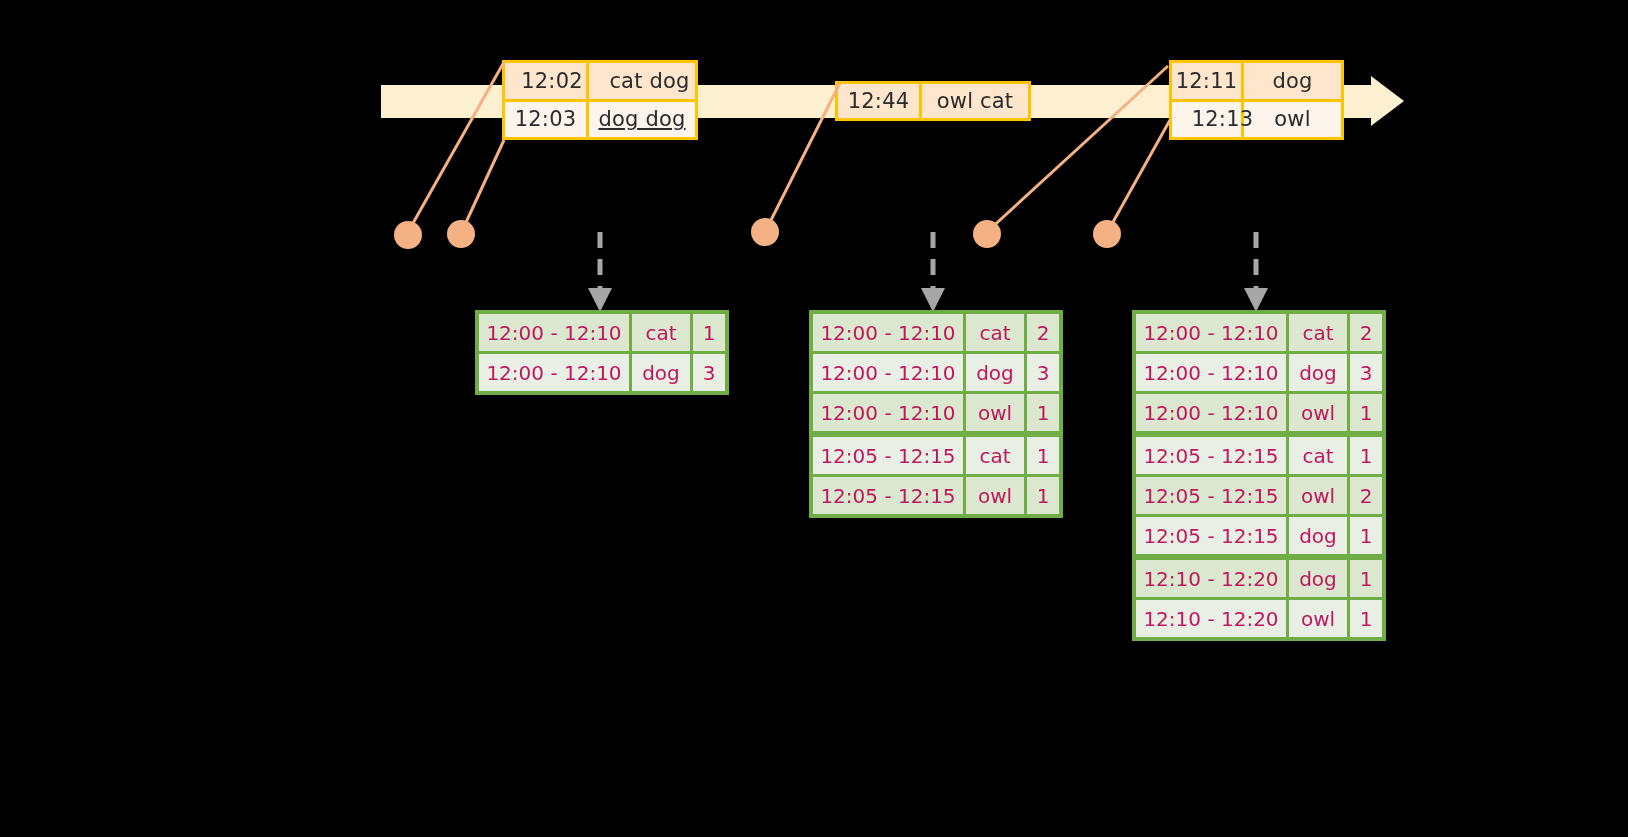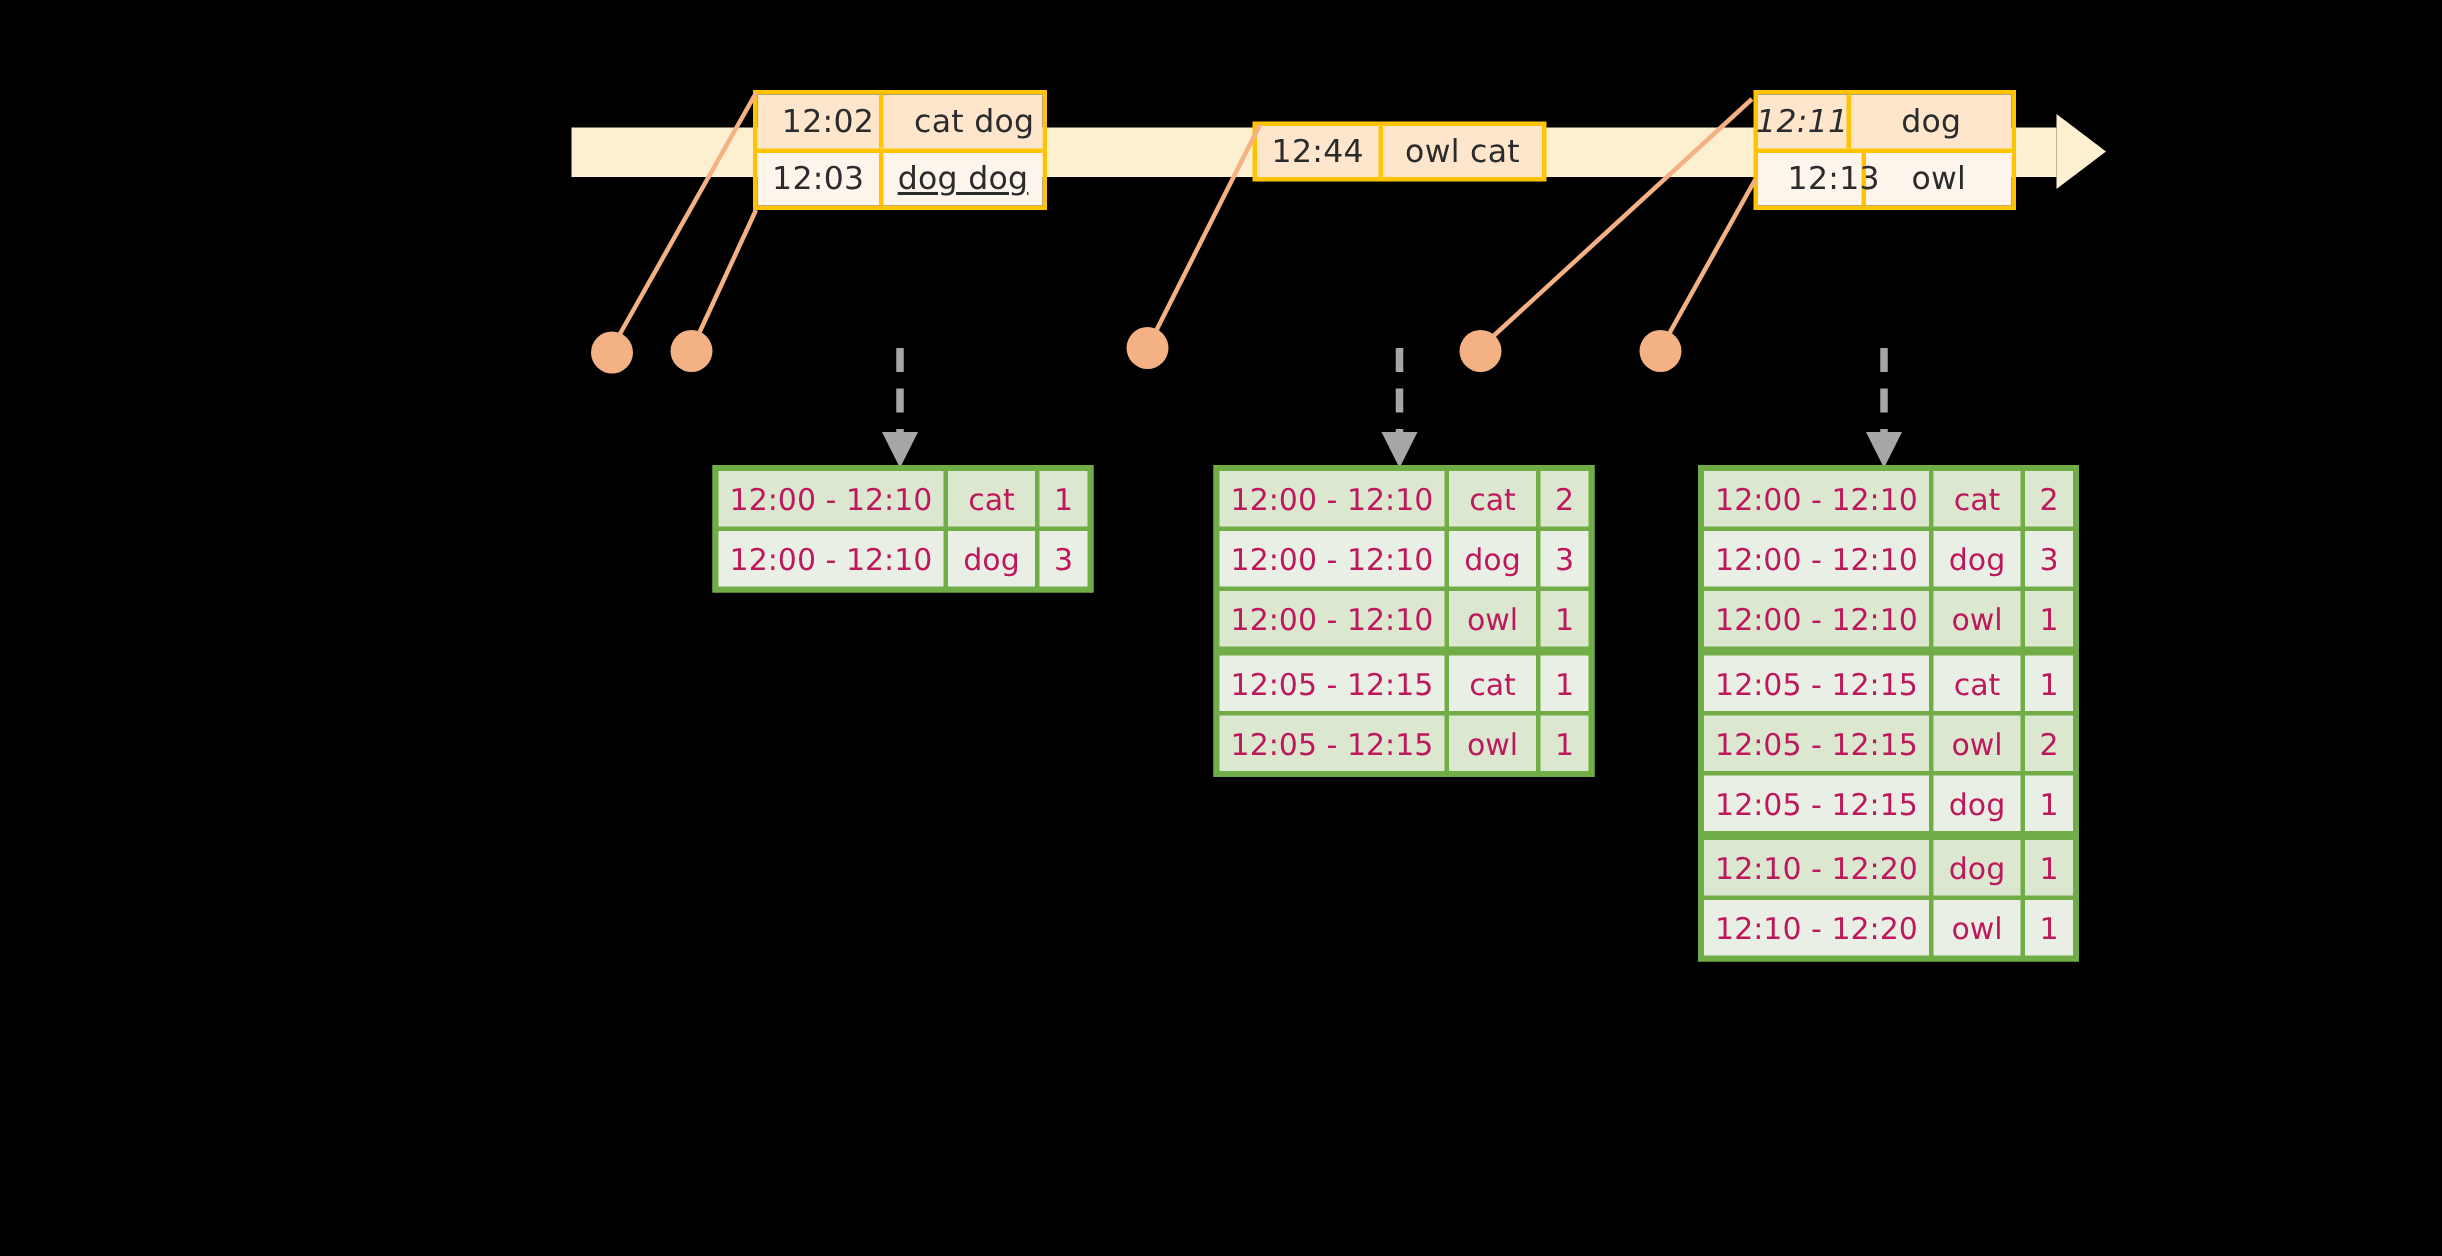--- a/index.html
+++ b/index.html
@@ -135,21 +135,21 @@
 
   <div class="event-box" style="left:835px; top:81px; width:196px; height:40px;">
     <div class="event-row shade-a">
       <div class="event-time" style="width:84px;">12:44</div>
       <div class="event-payload" style="flex:1;">owl cat</div>
     </div>
   </div>
 
   <div class="event-box" style="left:1169px; top:60px; width:175px; height:80px;">
     <div class="event-row shade-a">
-      <div class="event-time" style="width:62px;font-style:italic;">12:11</div>
+      <div class="event-time" style="width:72px;">12:11</div>
       <div class="event-payload" style="flex:1;">dog</div>
     </div>
     <div class="event-row shade-b">
       <div class="event-time" style="width:72px;padding-left:32px;">12:13</div>
       <div class="event-payload" style="flex:1;">owl</div>
     </div>
   </div>
 
   <svg class="connector-layer" width="1628" height="837" viewBox="0 0 1628 837">
     <g stroke="#f4b183" stroke-width="3" fill="none">

